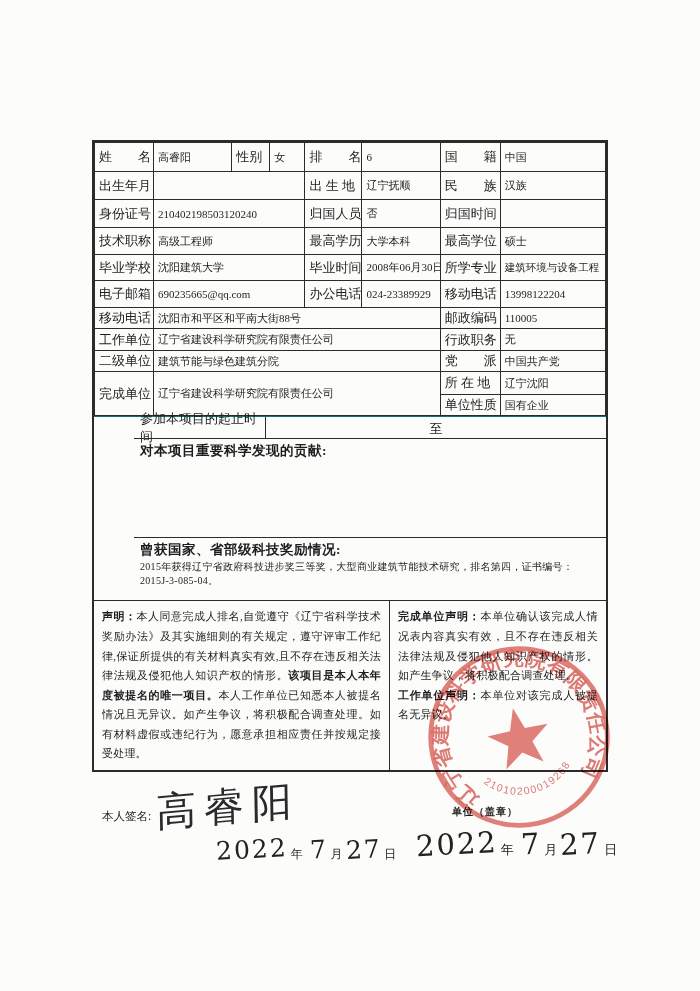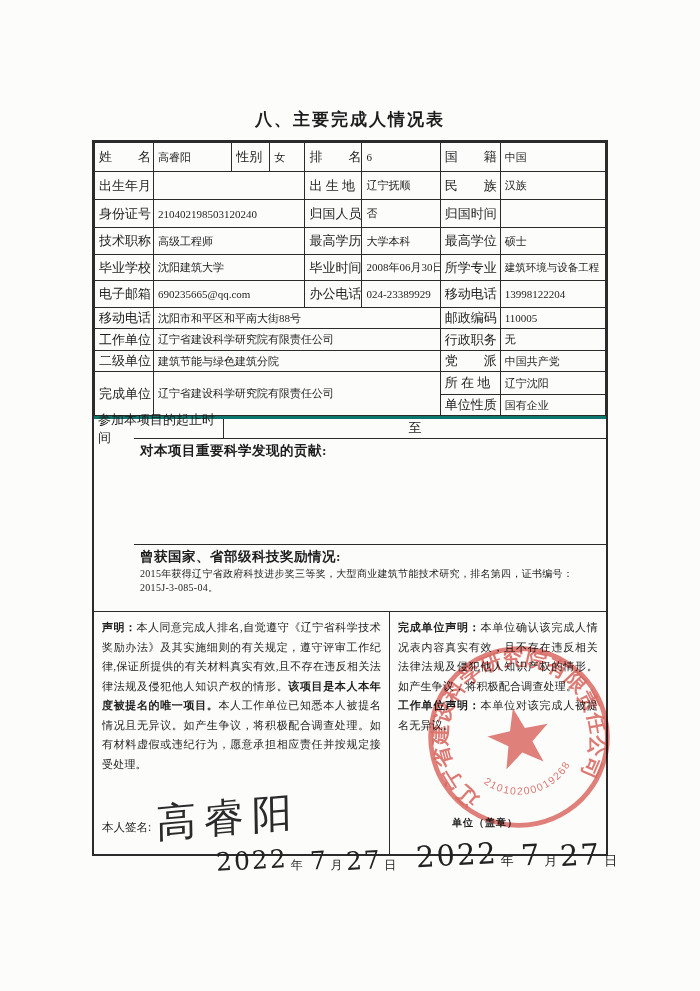--- a/index.html
+++ b/index.html
@@ -7,33 +7,33 @@
   .page {
     position:relative; width:700px; height:991px; margin:0 auto;
     background:#fcfcfb; color:#1d1d1d; overflow:hidden;
   }
   .title {
     position:absolute; left:93px; top:108px; width:514px;
     text-align:center; font-size:17px; font-weight:bold; letter-spacing:2px;
     font-family:"Liberation Sans","DejaVu Sans",sans-serif;
   }
   .form {
-    position:absolute; left:92px; top:140px; width:516px; height:716px;
+    position:absolute; left:92px; top:140px; width:516px; height:632px;
     border:2px solid #2b2b2b; display:flex; flex-direction:column; background:transparent;
   }
   table.grid { border-collapse:collapse; width:100%; table-layout:fixed; }
   table.grid td {
     border:1px solid #2b2b2b; padding:1px 4px; vertical-align:middle;
     overflow:hidden; white-space:nowrap;
   }
   td.lbl { font-size:13px; letter-spacing:0px; }
   td.val { font-size:11px; }
   td.val-sm { font-size:10.5px; }
   td.topval { vertical-align:top; padding-top:2px; }
-  .row-period { display:flex; border-top:3px solid #0f766e; height:22px; align-items:flex-start; }
+  .row-period { display:flex; border-top:1px solid #0f766e; height:22px; align-items:flex-end;padding-left:42px; }
   .row-period .plabel { width:130px; border-right:1px solid #2b2b2b; font-size:13px; padding:1px 4px; height:100%; display:flex; align-items:center; }
   .row-period .pval { flex:1; text-align:center; font-size:13px; }
   .sec { border-top:1px solid #2b2b2b; padding:3px 6px;margin-left:40px; }
   .sec .sec-title { font-size:13.5px; font-weight:bold; letter-spacing:0.5px; }
   .sec .sec-body { font-size:10px; margin-top:1px; letter-spacing:0.3px; }
   .sec-contrib { height:106px; }
   .sec-awards { height:67px; }
   .sec-decl { flex:1; display:flex; padding:0; border-top:1px solid #2b2b2b; }
   .decl-left { width:296px; border-right:1px solid #2b2b2b; position:relative; padding:6px 8px; }
   .decl-right { flex:1; position:relative; padding:6px 8px; }
@@ -58,21 +58,20 @@
     position:absolute; left:424px; top:642px; width:190px; height:190px;
     transform:rotate(-12deg); mix-blend-mode:multiply; opacity:0.88; z-index:5;
     pointer-events:none;
   }
 </style>
 </head>
 <body>
 
 <div class="page">
 
-  <div class="title">八、主要完成人情况表</div>
 
   <div class="form">
 
     <table class="grid">
       <colgroup>
         <col style="width:59px">
           <col style="width:78px">
           <col style="width:38px">
           <col style="width:35px">
         <col style="width:57px">

